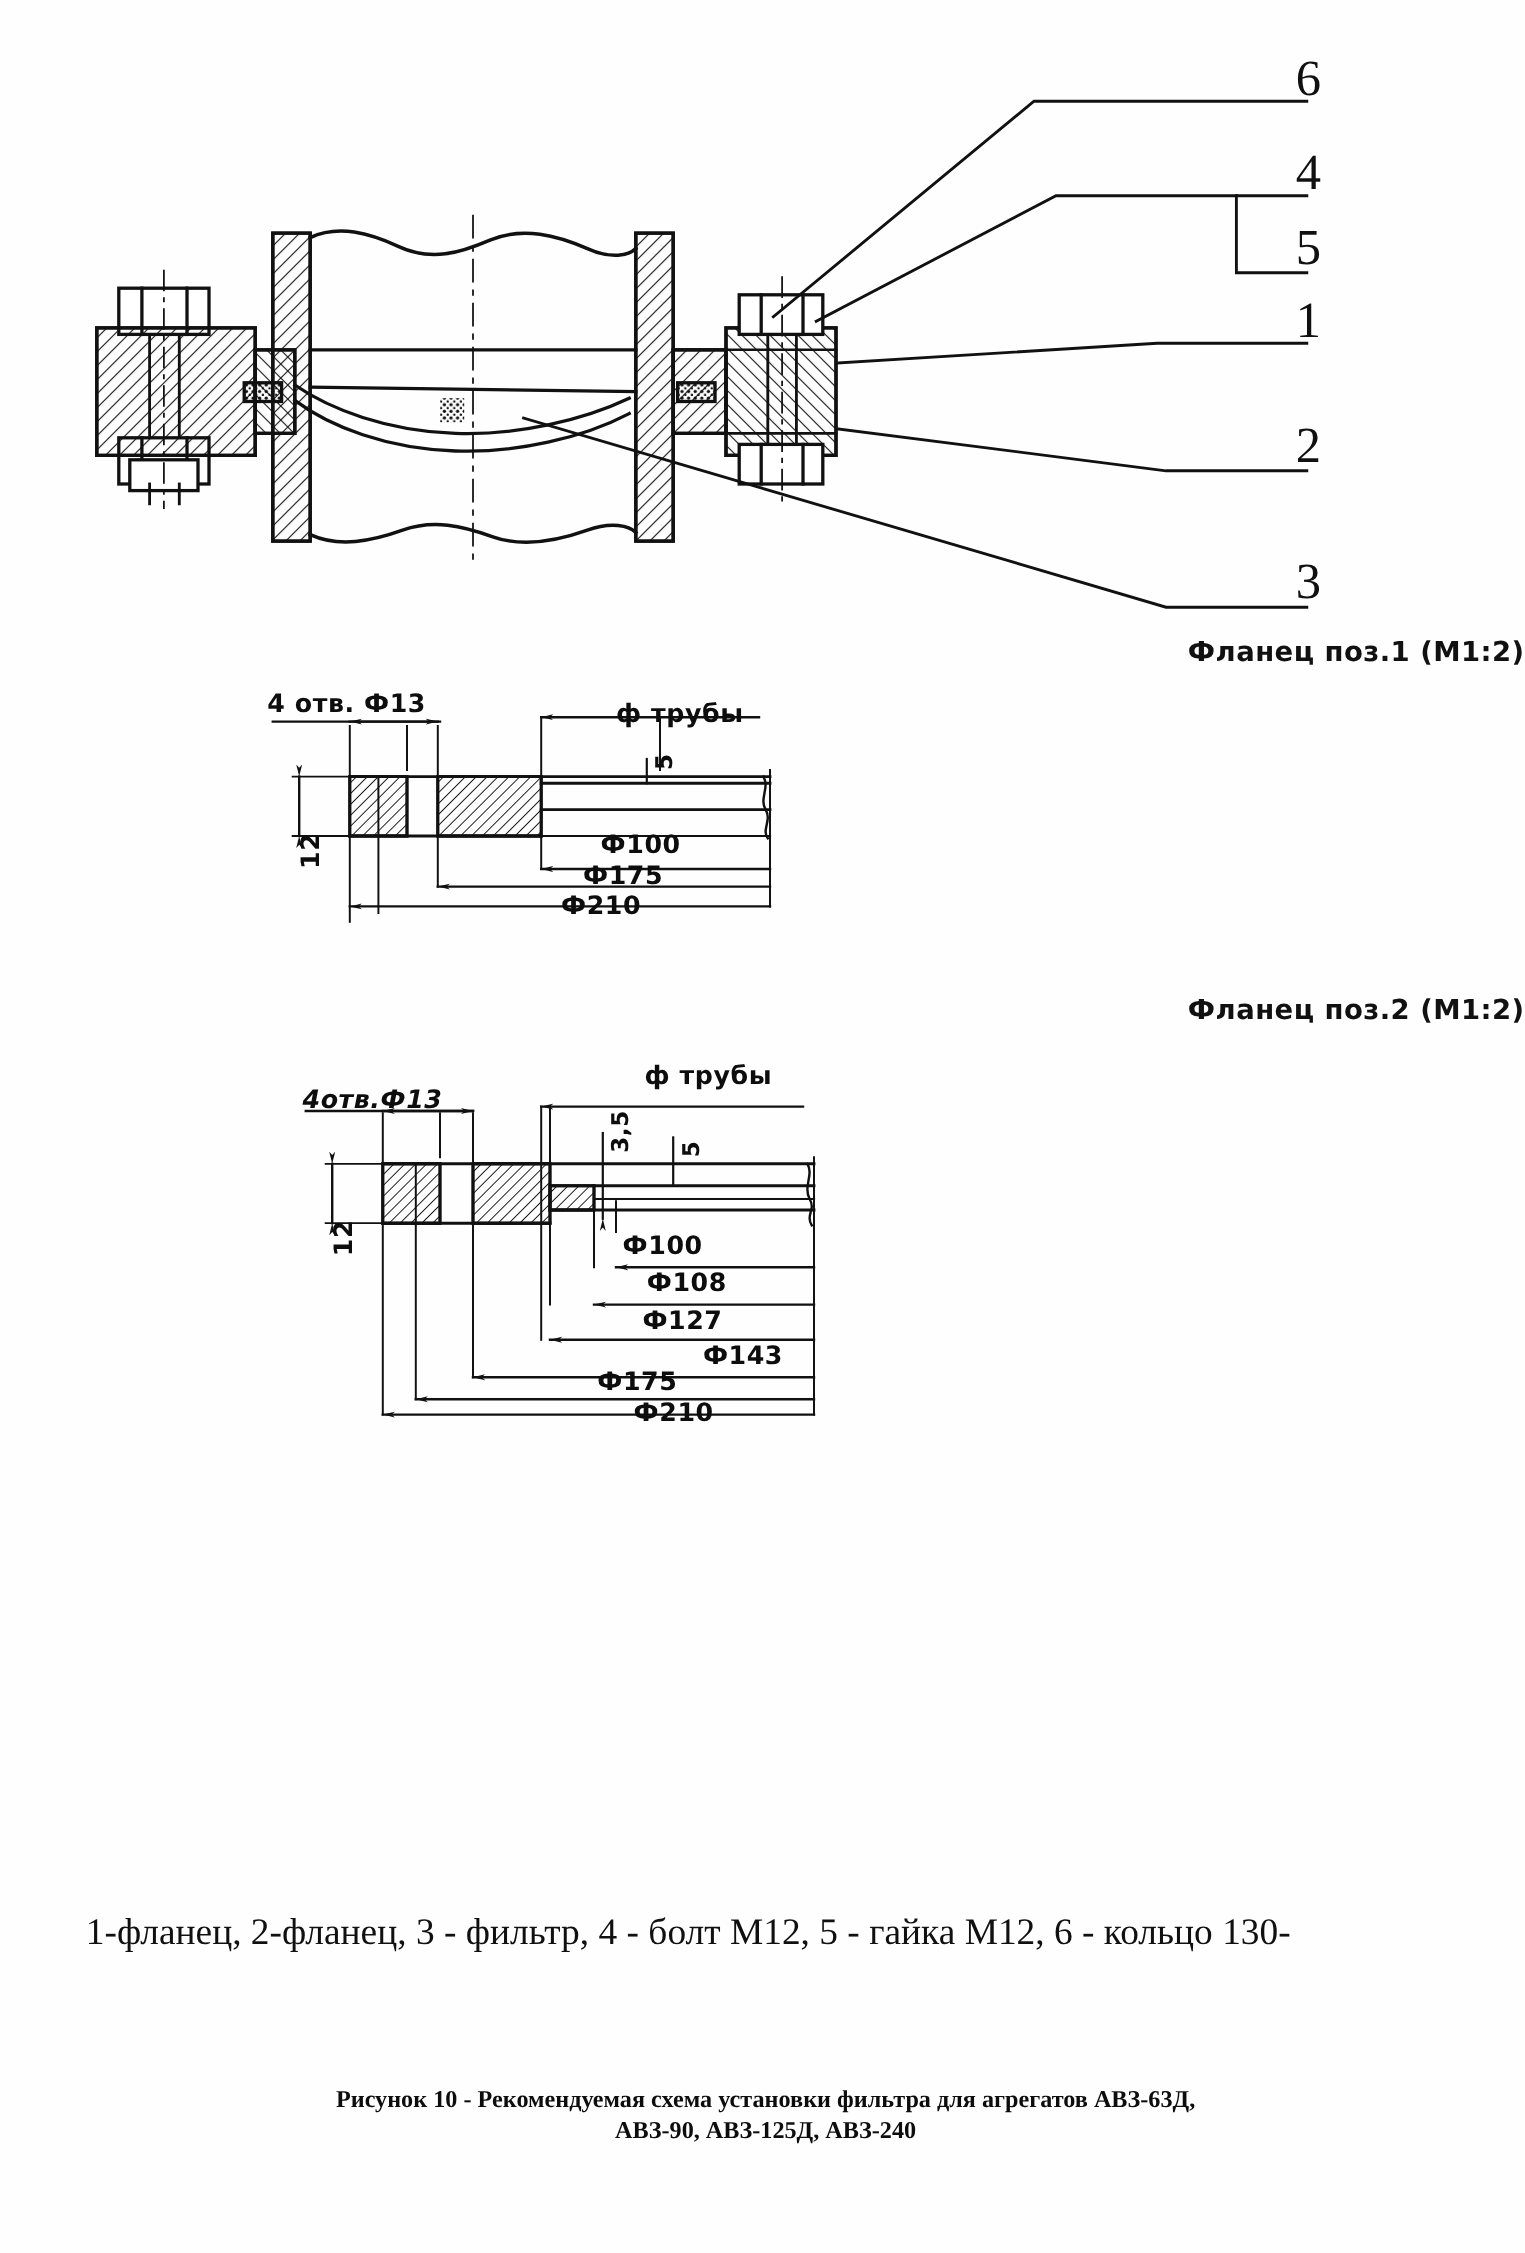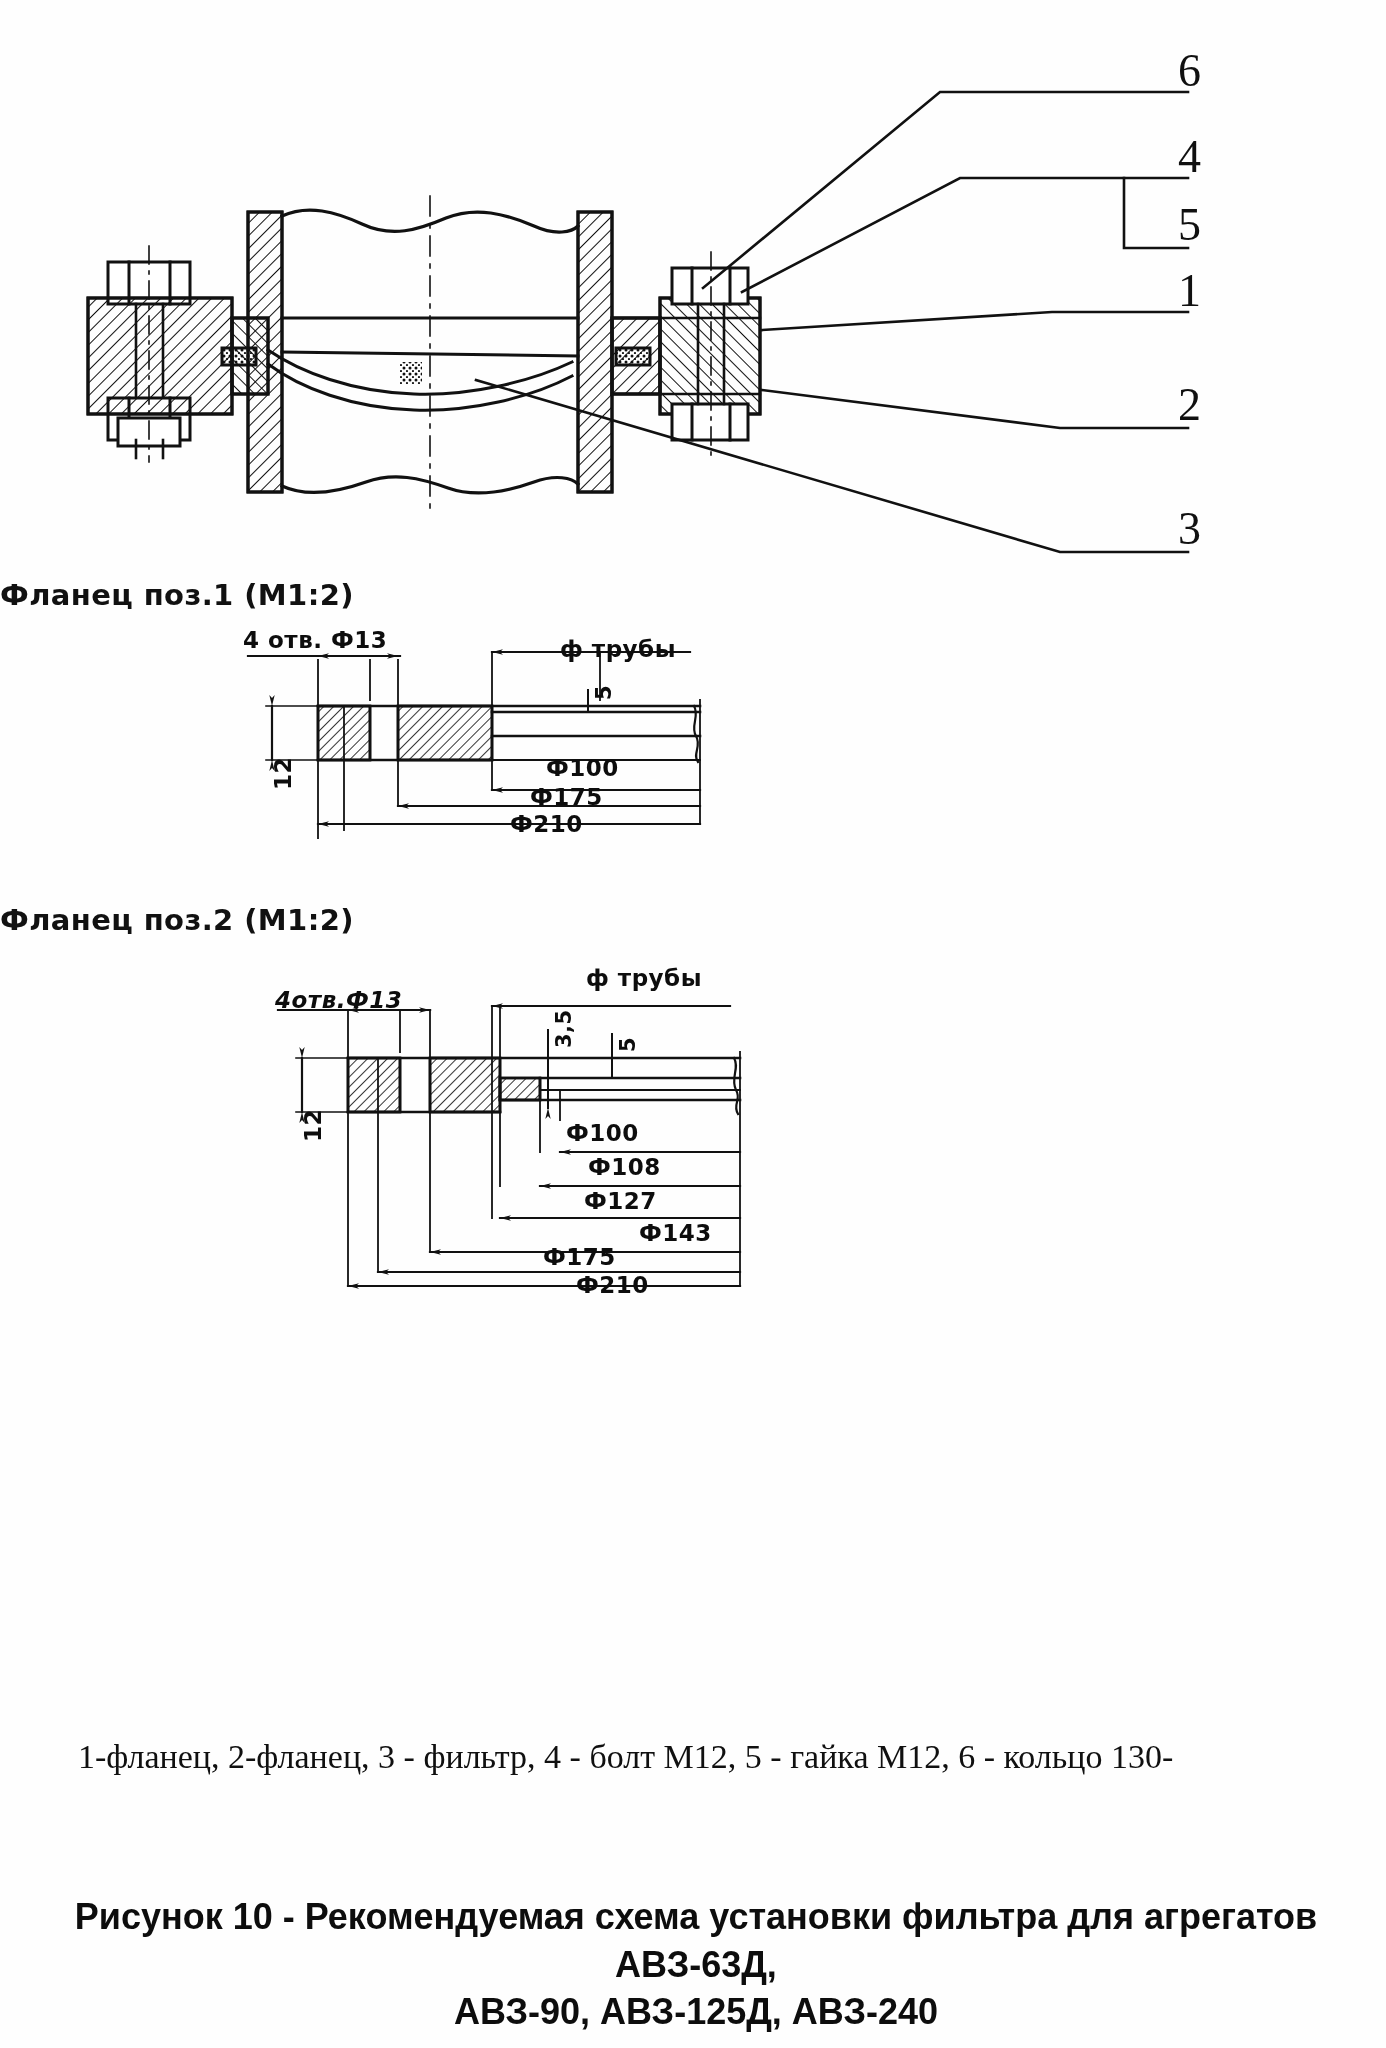--- a/index.html
+++ b/index.html
@@ -38,23 +38,23 @@
     font-size: 46px;
     font-weight: 400;
     line-height: 1;
     color: #101010;
   }
 
   
   .view-title {
     position: absolute;
     width: 100%;
-    text-align: left;
+    text-align: right;
     font-family: "DejaVu Sans", sans-serif;
-    font-size: 29px;
+    font-size: 25px;
     font-weight: 700;
     letter-spacing: 0.4px;
     color: #111;
   }
   .view-title span { display: inline-block; }
 
   
   .dim {
     position: absolute;
     font-family: "DejaVu Sans", sans-serif;
@@ -80,22 +80,22 @@
     font-size: 34px;
     line-height: 1.30;
     color: #101010;
     text-align: left;
   }
   .figcaption {
     position: absolute;
     left: 28px;
     top: 1893px;
     width: 1336px;
-    font-family: Liberation Sans, sans-serif;
-    font-size: 36px;
+    font-family: Liberation Serif, serif;
+    font-size: 22px;
     font-weight: 700;
     line-height: 1.32;
     text-align: center;
     color: #0d0d0d;
   }
   .figcaption .l2 { display: block; }
 </style>
 </head>
 <body>
 

